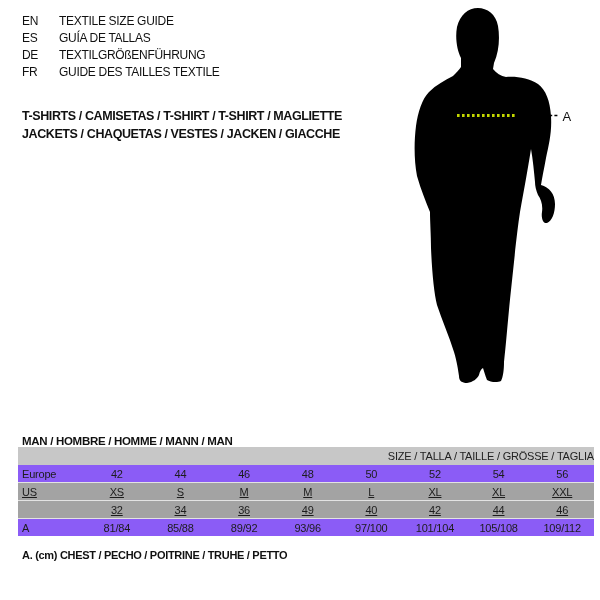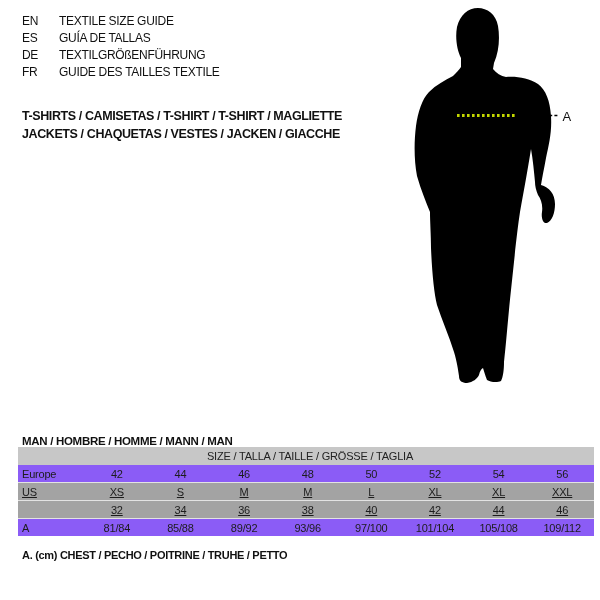--- a/index.html
+++ b/index.html
@@ -13,21 +13,21 @@
   .lang-code{width:37px;flex:0 0 37px;}
   
   .categories{position:absolute;left:22px;top:107px;font-weight:bold;font-size:12.5px;line-height:18px;letter-spacing:-0.4px;}
   
   .figure-wrap{position:absolute;left:400px;top:0;width:200px;height:400px;}
   
   .man-heading{position:absolute;left:22px;top:435px;font-weight:bold;font-size:11.5px;letter-spacing:-0.3px;}
   
   .size-table{position:absolute;left:18px;top:447px;width:576px;border-collapse:collapse;table-layout:fixed;font-size:11px;letter-spacing:-0.2px;}
   .size-table th{
-    background:#c7c7c7;color:#222;font-weight:normal;text-align:center;
+    background:#c7c7c7;color:#222;font-weight:normal;text-align:right;
     height:18px;padding:0 0 0 8px;font-size:11px;
   }
   .size-table td{height:17px;padding:0;text-align:center;color:#1c1c1c;border-bottom:1px solid #e3e3e3;}
   .size-table td.lbl{text-align:left;padding-left:4px;}
   .size-table tr.stripe td{background:#a3a3a3;text-decoration:underline;}
   .size-table tr.plain td{background:#8b5cf6;}
   .size-table tr:last-child td{border-bottom:none;}
   
   .footnote{position:absolute;left:22px;top:549px;font-weight:bold;font-size:11px;letter-spacing:-0.3px;}
 </style>
@@ -126,21 +126,21 @@
         <td>L</td>
         <td>XL</td>
         <td>XL</td>
         <td>XXL</td>
       </tr>
       <tr class="stripe">
         <td class="lbl"></td>
         <td>32</td>
         <td>34</td>
         <td>36</td>
-        <td>38</td>
+        <td>49</td>
         <td>40</td>
         <td>42</td>
         <td>44</td>
         <td>46</td>
       </tr>
       <tr class="plain">
         <td class="lbl">A</td>
         <td>81/84</td>
         <td>85/88</td>
         <td>89/92</td>

